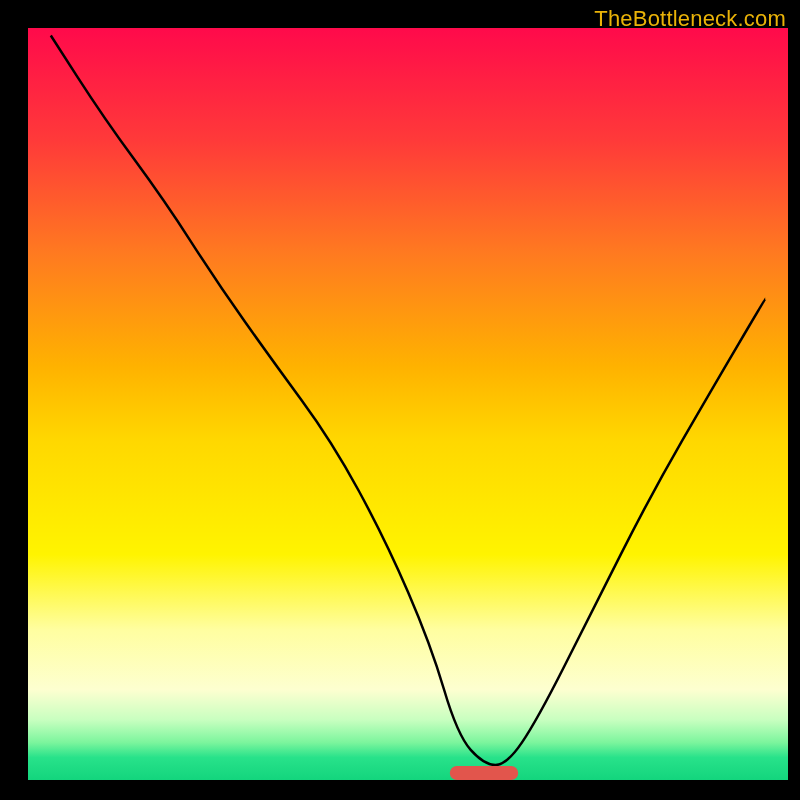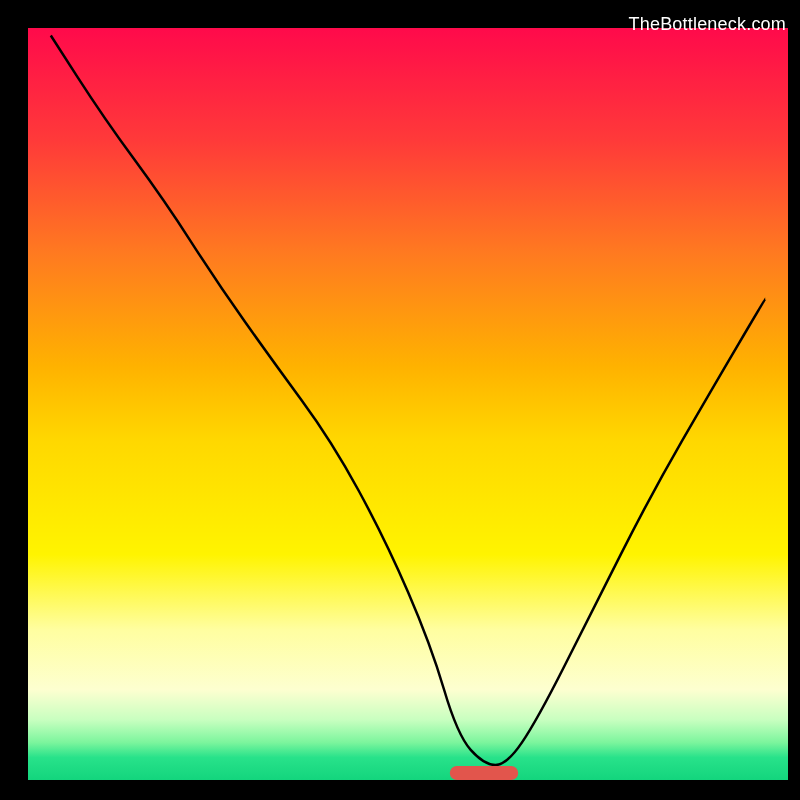--- a/index.html
+++ b/index.html
@@ -16,25 +16,24 @@
     height: 800px;
   }
   svg {
     display: block;
   }
   .watermark {
     position: absolute;
     top: 6px;
     right: 14px;
     font-family: Arial, Helvetica, sans-serif;
-    font-size: 18px;
+    font-size: 22px;
     font-weight: 500;
-    color: #ffffff;
+    color: #eab308;
     letter-spacing: 0.2px;
-    margin-top: 8px;
   }
 </style>
 </head>
 <body>
 
 <div class="chart-wrap">
 
   <svg viewBox="0 0 800 800" width="800" height="800">
     <defs>
       <linearGradient id="bgGrad" x1="0" y1="0" x2="0" y2="1">

